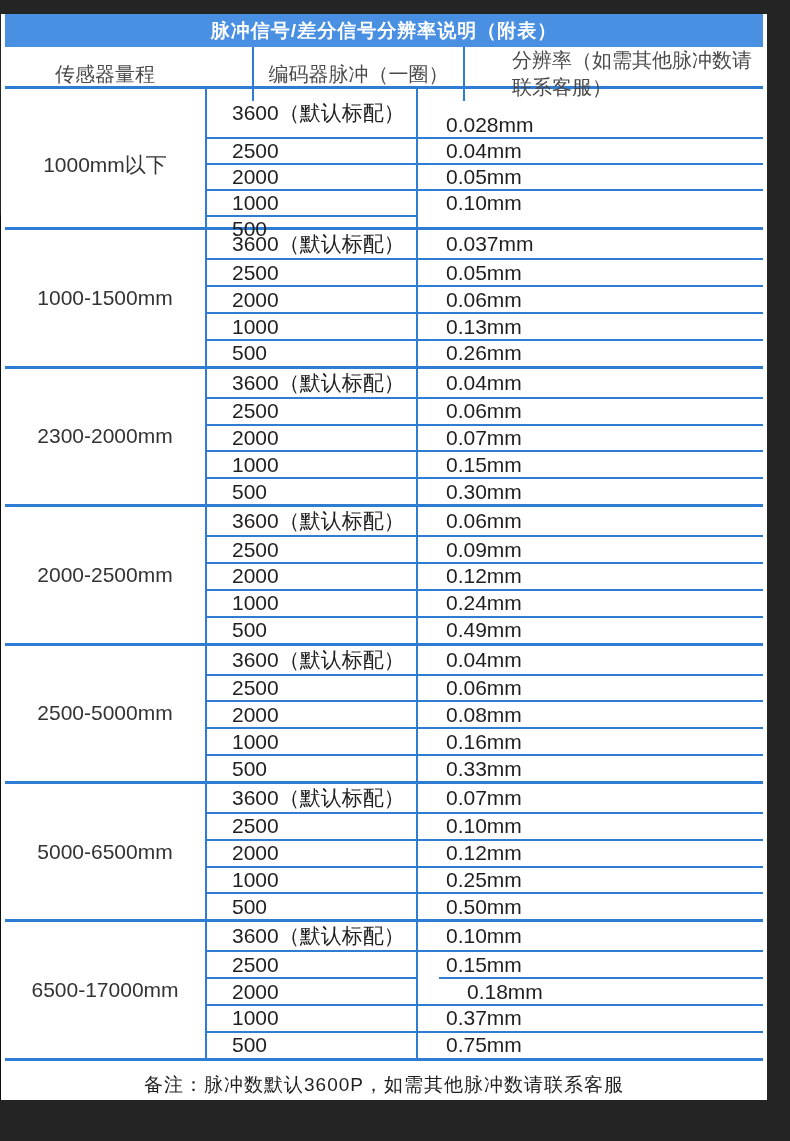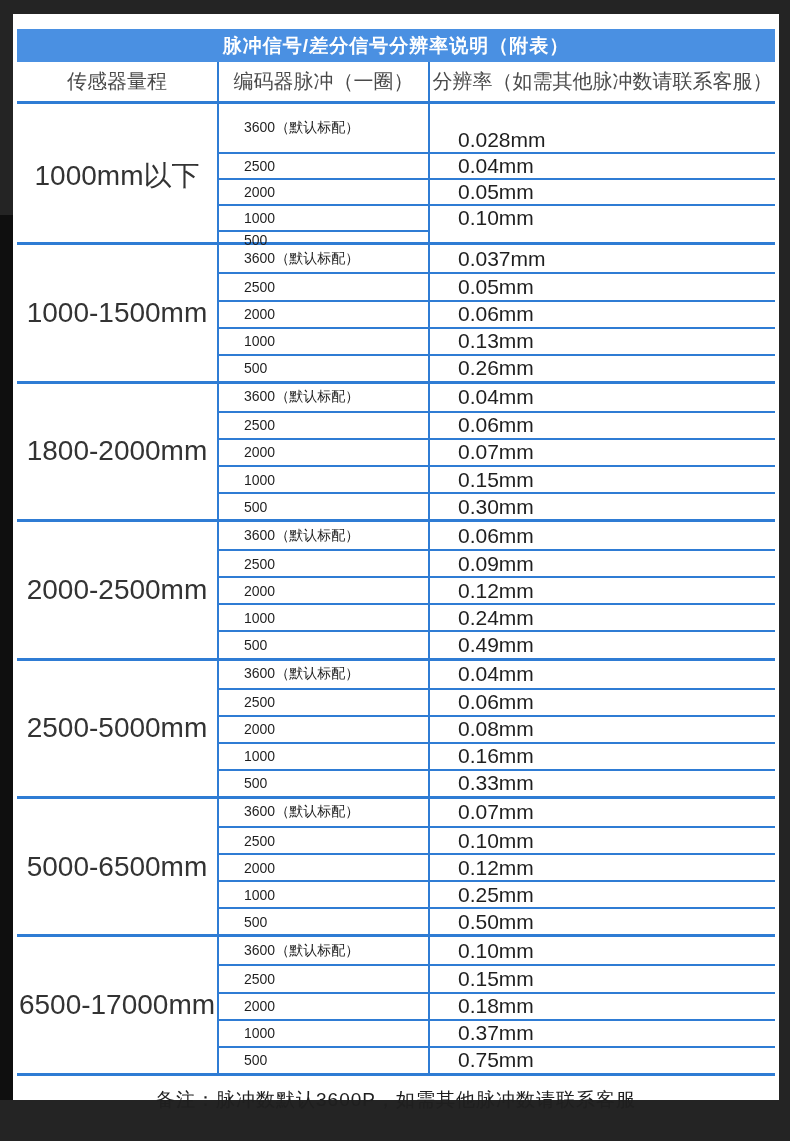--- a/index.html
+++ b/index.html
@@ -7,58 +7,59 @@
     width:790px;height:1141px;position:relative;
     background:var(--page-bg,#242424);
     font-family:"Liberation Sans","DejaVu Sans",sans-serif;
     overflow:hidden;
   }
   .left-dark-strip{
     position:absolute;left:0;top:215px;width:13px;height:885px;
     background:var(--strip-bg,#0f0f0f);
   }
   .card{
-    position:absolute;left:13px;top:14px;width:766px;height:1086px;
+    position:absolute;left:1px;top:14px;width:766px;height:1086px;
     background:var(--card-bg,#ffffff);
-    padding:15px 4px;box-sizing:border-box;
+    padding:0 4px;box-sizing:border-box;
   }
   .title-bar{
     height:33px;background:var(--title-bar,#4a90e2);
     color:var(--title-text,#ffffff);
     font-size:19px;font-weight:bold;letter-spacing:1px;
     display:flex;align-items:center;justify-content:center;
   }
   .header-row{
     display:grid;grid-template-columns:200px 213px 1fr;
     height:42px;box-sizing:border-box;
     border-bottom:3px solid var(--border,#2f7cd4);
+    gap:47px;
   }
   .hcell{
     display:flex;align-items:center;justify-content:center;
     font-size:20px;color:var(--header-text,#4a4a4a);
   }
   .hcell.c2{
     border-left:2px solid var(--border,#2f7cd4);
     border-right:2px solid var(--border,#2f7cd4);
   }
   .group{
     display:grid;grid-template-columns:200px 213px 1fr;
     grid-template-rows:repeat(5,1fr);
     height:138.4px;box-sizing:border-box;
   }
   .group + .group{border-top:3px solid var(--border,#2f7cd4);}
   .cell{box-sizing:border-box;display:flex;align-items:center;}
   .range-cell{
     grid-column:1;grid-row:1/6;justify-content:center;
-    font-size:28px;color:var(--range-text,#333333);text-align:center;
+    font-size:21px;color:var(--range-text,#333333);text-align:center;
   }
   .pulse-cell{
     border-left:2px solid var(--border,#2f7cd4);
     border-right:2px solid var(--border,#2f7cd4);
-    padding-left:25px;font-size:14px;color:var(--cell-text,#1f1f1f);
+    padding-left:25px;font-size:21px;color:var(--cell-text,#1f1f1f);
   }
   .res-cell{
     padding-left:28px;font-size:21px;color:var(--cell-text,#1f1f1f);
   }
   .rsep{border-top:2px solid var(--border,#2f7cd4);}
   .footer{
     height:52px;box-sizing:border-box;
     border-top:3px solid var(--border,#2f7cd4);
     display:flex;align-items:center;justify-content:center;
     font-size:19px;color:var(--cell-text,#1f1f1f);letter-spacing:1px;
@@ -100,21 +101,21 @@
         <div class="cell pulse-cell rsep" style="grid-area: 2 / 2;">2500</div>
         <div class="cell res-cell rsep" style="grid-area: 2 / 3;">0.05mm</div>
         <div class="cell pulse-cell rsep" style="grid-area: 3 / 2;">2000</div>
         <div class="cell res-cell rsep" style="grid-area: 3 / 3;">0.06mm</div>
         <div class="cell pulse-cell rsep" style="grid-area: 4 / 2;">1000</div>
         <div class="cell res-cell rsep" style="grid-area: 4 / 3;">0.13mm</div>
         <div class="cell pulse-cell rsep" style="grid-area: 5 / 2;">500</div>
         <div class="cell res-cell rsep" style="grid-area: 5 / 3;">0.26mm</div>
       </div>
       <div class="group">
-        <div class="cell range-cell">1800-2000mm</div>
+        <div class="cell range-cell">2300-2000mm</div>
         <div class="cell pulse-cell" style="grid-area: 1 / 2;">3600（默认标配）</div>
         <div class="cell res-cell" style="grid-area: 1 / 3;">0.04mm</div>
         <div class="cell pulse-cell rsep" style="grid-area: 2 / 2;">2500</div>
         <div class="cell res-cell rsep" style="grid-area: 2 / 3;">0.06mm</div>
         <div class="cell pulse-cell rsep" style="grid-area: 3 / 2;">2000</div>
         <div class="cell res-cell rsep" style="grid-area: 3 / 3;">0.07mm</div>
         <div class="cell pulse-cell rsep" style="grid-area: 4 / 2;">1000</div>
         <div class="cell res-cell rsep" style="grid-area: 4 / 3;">0.15mm</div>
         <div class="cell pulse-cell rsep" style="grid-area: 5 / 2;">500</div>
         <div class="cell res-cell rsep" style="grid-area: 5 / 3;">0.30mm</div>
@@ -158,21 +159,21 @@
         <div class="cell pulse-cell rsep" style="grid-area: 5 / 2;">500</div>
         <div class="cell res-cell rsep" style="grid-area: 5 / 3;">0.50mm</div>
       </div>
       <div class="group">
         <div class="cell range-cell">6500-17000mm</div>
         <div class="cell pulse-cell" style="grid-area: 1 / 2;">3600（默认标配）</div>
         <div class="cell res-cell" style="grid-area: 1 / 3;">0.10mm</div>
         <div class="cell pulse-cell rsep" style="grid-area: 2 / 2;">2500</div>
         <div class="cell res-cell rsep" style="grid-area: 2 / 3;">0.15mm</div>
         <div class="cell pulse-cell rsep" style="grid-area: 3 / 2;">2000</div>
-        <div class="cell res-cell rsep" style="grid-area: 3 / 3;">0.18mm</div>
+        <div class="cell res-cell rsep" style="grid-area: 3 / 3; margin-left: 21px;">0.18mm</div>
         <div class="cell pulse-cell rsep" style="grid-area: 4 / 2;">1000</div>
         <div class="cell res-cell rsep" style="grid-area: 4 / 3;">0.37mm</div>
         <div class="cell pulse-cell rsep" style="grid-area: 5 / 2;">500</div>
         <div class="cell res-cell rsep" style="grid-area: 5 / 3;">0.75mm</div>
       </div>
     </div>
 
   <div class="footer">备注：脉冲数默认3600P，如需其他脉冲数请联系客服</div>
 </div>
 

